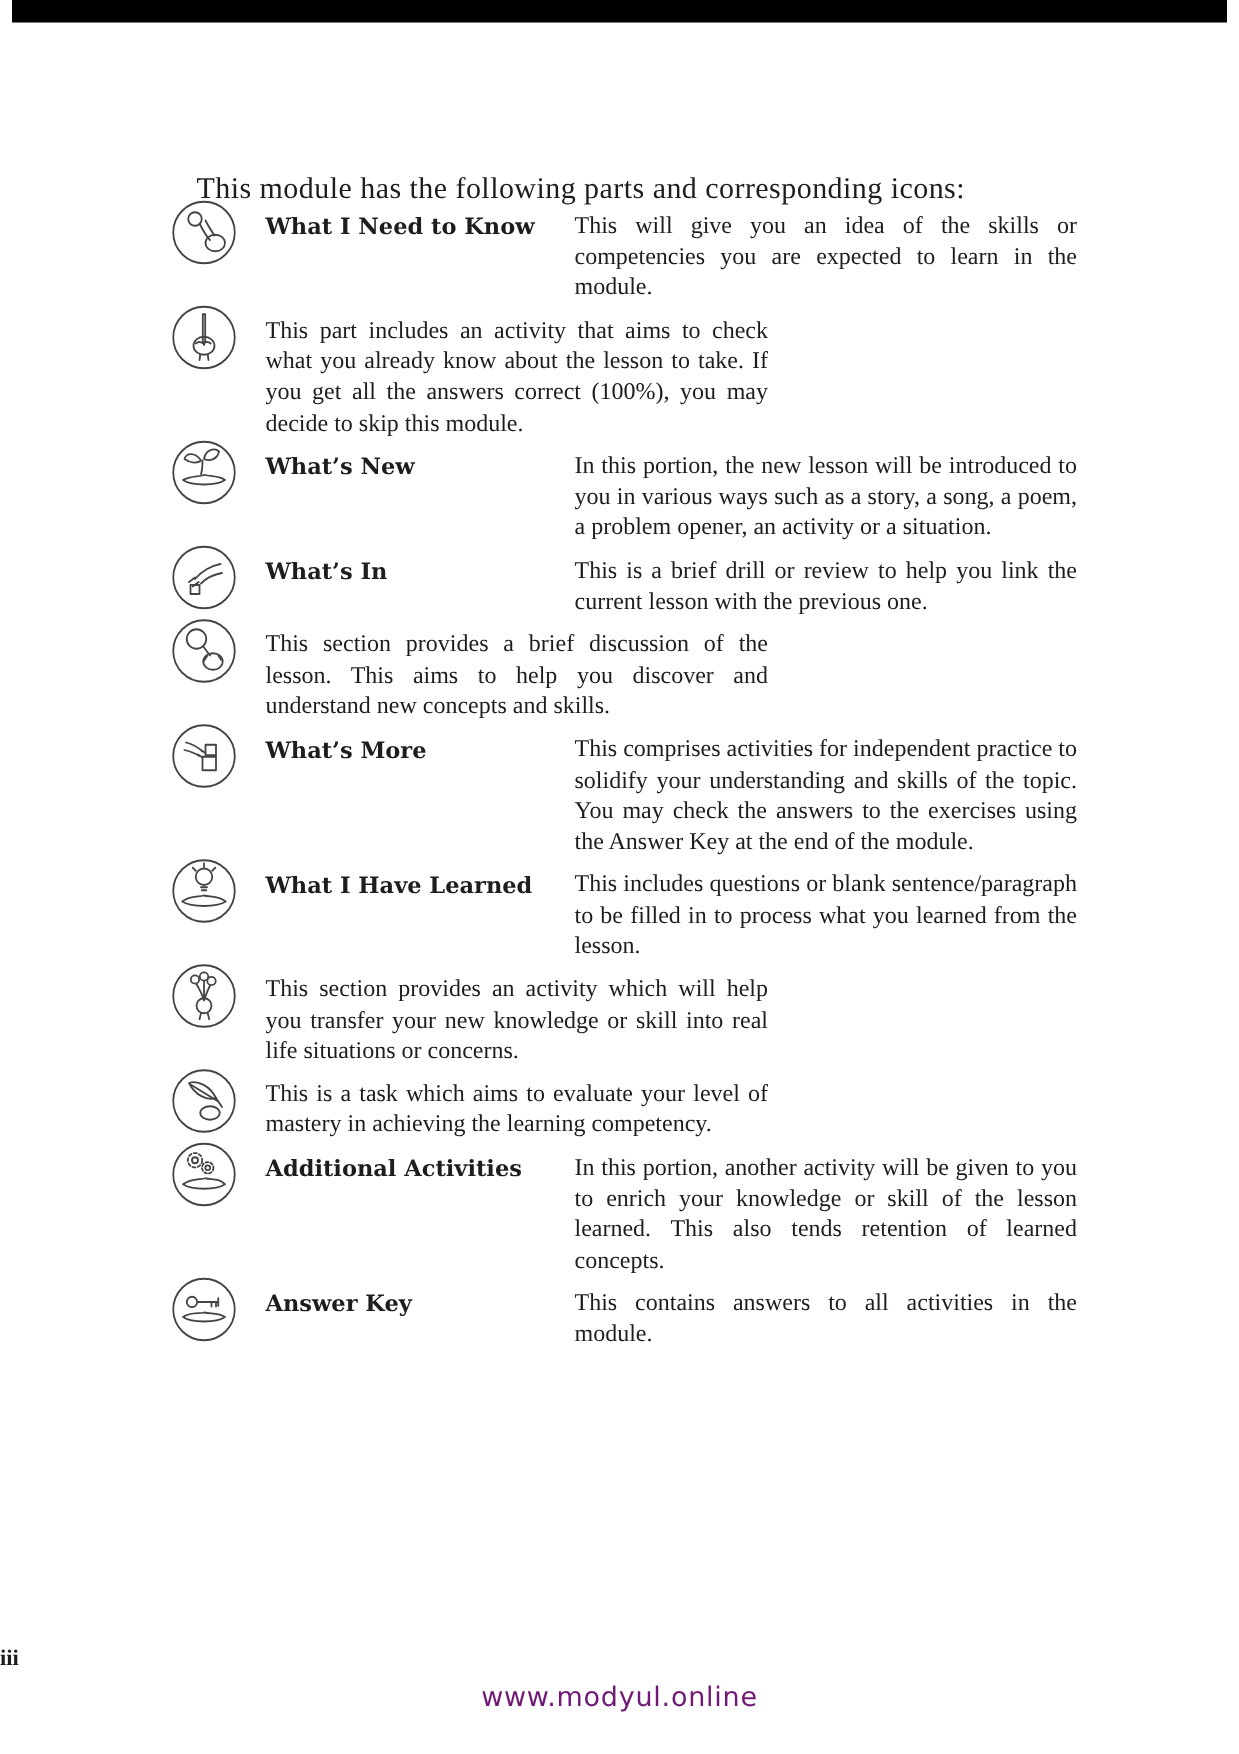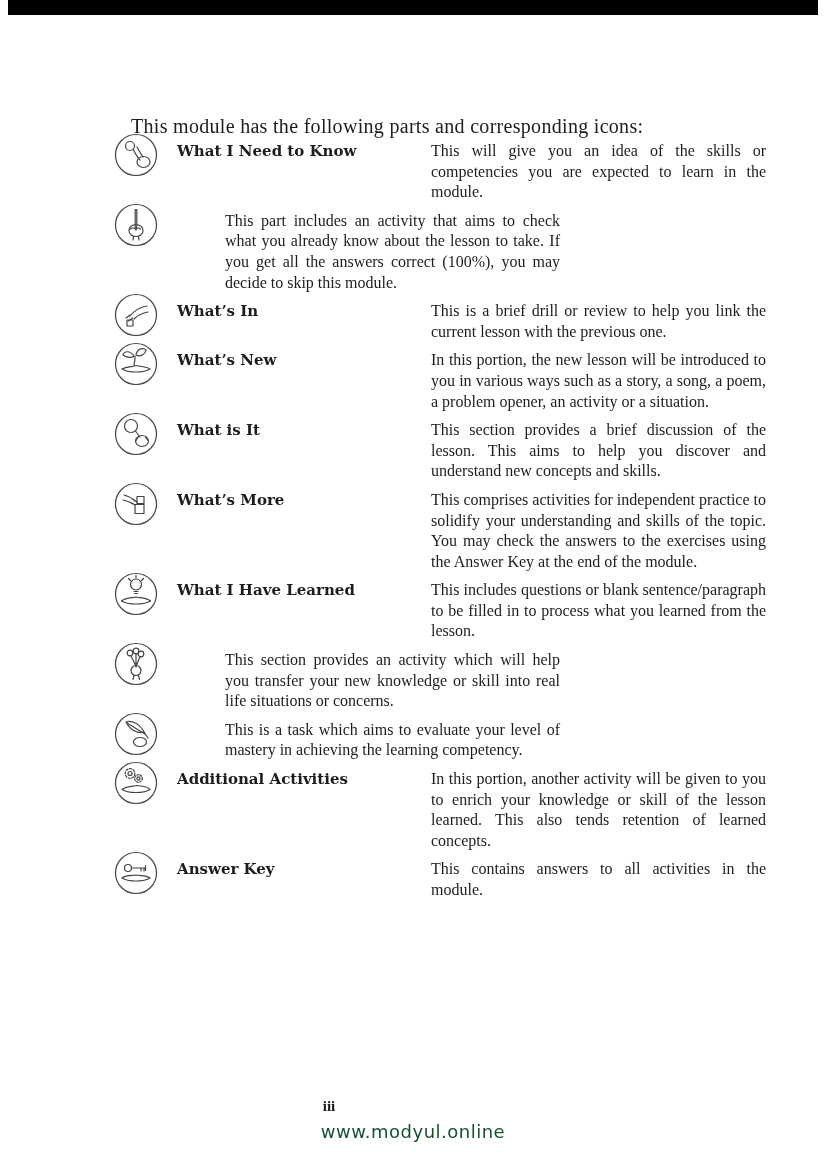--- a/index.html
+++ b/index.html
@@ -52,39 +52,38 @@
     font-weight: bold;
     font-size: 15px;
     line-height: 19px;
   }
   .desc-cell {
     flex: none;
     width: 335px;
     font-size: 16px;
     line-height: 20.6px;
     text-align: justify;
-    margin-left: 48px;
   }
   .page-number {
     position: absolute;
     top: 1098px; left: 0;
     width: 658px;
-    text-align: center;
+    text-align: left;
     font-weight: bold;
     font-size: 15px;
   }
   .watermark {
     position: absolute;
     top: 1121px; left: 0;
     width: 826px;
     text-align: center;
     font-family: "DejaVu Sans", sans-serif;
     font-size: 18px;
     letter-spacing: 0.5px;
-    color: #14532d;
+    color: #701a75;
   }
 </style>
 </head>
 <body>
 
 <div class="top-bar"></div>
 
 <p class="intro">This module has the following parts and corresponding icons:</p>
 
 <div class="rows" id="rows">
@@ -103,57 +102,56 @@
     <div class="row">
       <div class="icon-cell">
         <svg viewBox="0 0 44 44" xmlns="http://www.w3.org/2000/svg">
           <circle cx="22" cy="22" r="20.5" fill="none" stroke="#444444" stroke-width="1.2" stroke-linecap="round" stroke-linejoin="round"></circle>
           <path d="M21.2 6.5 h1.6 v17.5 l-0.8 3 l-0.8 -3 z" fill="none" stroke="#444444" stroke-width="1.2" stroke-linecap="round" stroke-linejoin="round"></path>
           <ellipse cx="22" cy="27.5" rx="7" ry="6" fill="none" stroke="#444444" stroke-width="1.2" stroke-linecap="round" stroke-linejoin="round"></ellipse>
           <path d="M16.5 26 q2.5 -2 5 0 M21.5 26 q2.5 -2 5 0 M19.5 33.5 l-0.5 3.5 M24.5 33.5 l0.5 3.5" fill="none" stroke="#444444" stroke-width="1.2" stroke-linecap="round" stroke-linejoin="round"></path>
         </svg>
       </div>
       <div class="desc-cell">This part includes an activity that aims to check what you already know about the lesson to take. If you get all the answers correct (100%), you may decide to skip this module.</div>
-    </div>
-    <div class="row">
-      <div class="icon-cell">
-        <svg viewBox="0 0 44 44" xmlns="http://www.w3.org/2000/svg">
-          <circle cx="22" cy="22" r="20.5" fill="none" stroke="#444444" stroke-width="1.2" stroke-linecap="round" stroke-linejoin="round"></circle>
-          <path d="M33 13 C27 14 20 18 16 23 M34 19 C28 20 23 23 20 26" fill="none" stroke="#444444" stroke-width="1.2" stroke-linecap="round" stroke-linejoin="round"></path>
-          <path d="M16 22 l-4 3 M18.5 25 l-4 3" fill="none" stroke="#444444" stroke-width="1.2" stroke-linecap="round" stroke-linejoin="round"></path>
-          <rect x="13" y="27" width="6" height="6" fill="none" stroke="#444444" stroke-width="1.2" stroke-linecap="round" stroke-linejoin="round"></rect>
-        </svg>
-      </div>
-      <div class="label-cell">What’s In</div>
-      <div class="desc-cell">This is a brief drill or review to help you link the current lesson with the previous one.</div>
     </div>
     <div class="row">
       <div class="icon-cell">
         <svg viewBox="0 0 44 44" xmlns="http://www.w3.org/2000/svg">
           <circle cx="22" cy="22" r="20.5" fill="none" stroke="#444444" stroke-width="1.2" stroke-linecap="round" stroke-linejoin="round"></circle>
           <path d="M20 14 C16 8 10 9 9 13 C13 16 18 16 20 14 Z" fill="none" stroke="#444444" stroke-width="1.2" stroke-linecap="round" stroke-linejoin="round"></path>
           <path d="M22 13 C23 7 29 5 32 8 C31 13 26 15 22 13 Z" fill="none" stroke="#444444" stroke-width="1.2" stroke-linecap="round" stroke-linejoin="round"></path>
           <path d="M21 14 C21 18 21 20 20 23" fill="none" stroke="#444444" stroke-width="1.2" stroke-linecap="round" stroke-linejoin="round"></path>
           <path d="M8 27 C13 24 19 25 22 23.5 C27 25 32 24 36 27 M8 27 C14 31 30 31 36 27" fill="none" stroke="#444444" stroke-width="1.2" stroke-linecap="round" stroke-linejoin="round"></path>
         </svg>
       </div>
       <div class="label-cell">What’s New</div>
       <div class="desc-cell">In this portion, the new lesson will be introduced to you in various ways such as a story, a song, a poem, a problem opener, an activity or a situation.</div>
     </div>
     <div class="row">
       <div class="icon-cell">
         <svg viewBox="0 0 44 44" xmlns="http://www.w3.org/2000/svg">
           <circle cx="22" cy="22" r="20.5" fill="none" stroke="#444444" stroke-width="1.2" stroke-linecap="round" stroke-linejoin="round"></circle>
+          <path d="M33 13 C27 14 20 18 16 23 M34 19 C28 20 23 23 20 26" fill="none" stroke="#444444" stroke-width="1.2" stroke-linecap="round" stroke-linejoin="round"></path>
+          <path d="M16 22 l-4 3 M18.5 25 l-4 3" fill="none" stroke="#444444" stroke-width="1.2" stroke-linecap="round" stroke-linejoin="round"></path>
+          <rect x="13" y="27" width="6" height="6" fill="none" stroke="#444444" stroke-width="1.2" stroke-linecap="round" stroke-linejoin="round"></rect>
+        </svg>
+      </div>
+      <div class="label-cell">What’s In</div>
+      <div class="desc-cell">This is a brief drill or review to help you link the current lesson with the previous one.</div>
+    </div>
+    <div class="row">
+      <div class="icon-cell">
+        <svg viewBox="0 0 44 44" xmlns="http://www.w3.org/2000/svg">
+          <circle cx="22" cy="22" r="20.5" fill="none" stroke="#444444" stroke-width="1.2" stroke-linecap="round" stroke-linejoin="round"></circle>
           <circle cx="17" cy="14" r="6.5" fill="none" stroke="#444444" stroke-width="1.2" stroke-linecap="round" stroke-linejoin="round"></circle>
           <path d="M21.5 19 L26 25" fill="none" stroke="#444444" stroke-width="1.2" stroke-linecap="round" stroke-linejoin="round"></path>
           <ellipse cx="28" cy="29" rx="6.5" ry="5.5" fill="none" stroke="#444444" stroke-width="1.2" stroke-linecap="round" stroke-linejoin="round"></ellipse>
           <path d="M24 25.5 l-2 3 M31.5 25 l2 3" fill="none" stroke="#444444" stroke-width="1.2" stroke-linecap="round" stroke-linejoin="round"></path>
         </svg>
       </div>
-      <div class="label-cell">What is It</div>
       <div class="desc-cell">This section provides a brief discussion of the lesson. This aims to help you discover and understand new concepts and skills.</div>
     </div>
     <div class="row">
       <div class="icon-cell">
         <svg viewBox="0 0 44 44" xmlns="http://www.w3.org/2000/svg">
           <circle cx="22" cy="22" r="20.5" fill="none" stroke="#444444" stroke-width="1.2" stroke-linecap="round" stroke-linejoin="round"></circle>
           <rect x="21" y="22.5" width="9" height="9" fill="none" stroke="#444444" stroke-width="1.2" stroke-linecap="round" stroke-linejoin="round"></rect>
           <rect x="23" y="14.5" width="7" height="7" fill="none" stroke="#444444" stroke-width="1.2" stroke-linecap="round" stroke-linejoin="round"></rect>
           <path d="M10 13 C14 14 18 16 21 19 M9 18 C13 19 16 20 19 22 M20 18 l3 2 M18 21 l3 2" fill="none" stroke="#444444" stroke-width="1.2" stroke-linecap="round" stroke-linejoin="round"></path>
         </svg>

